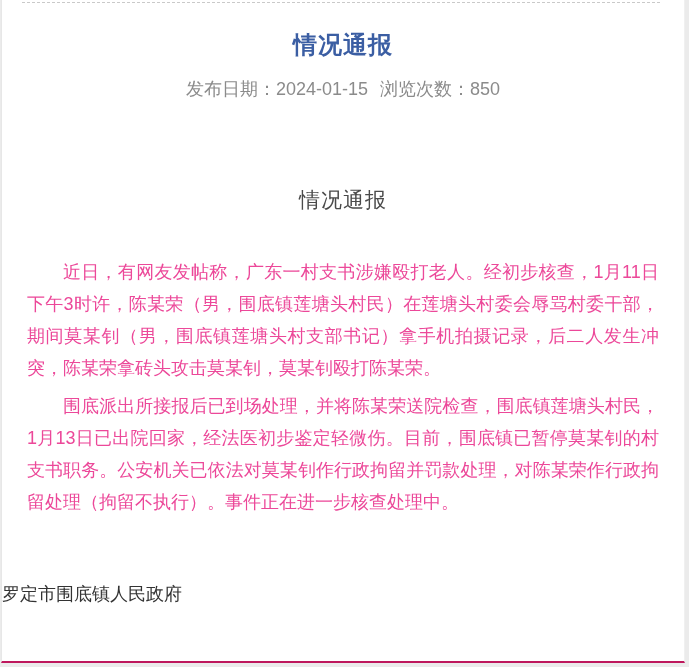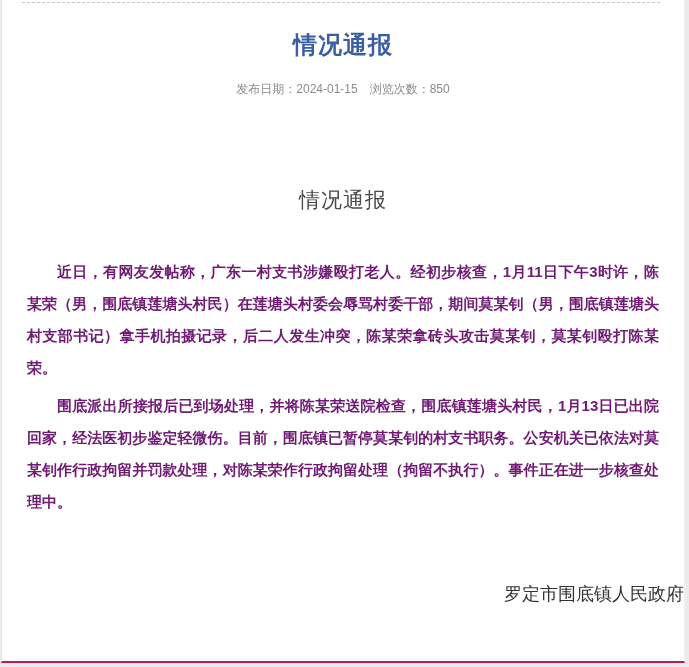--- a/index.html
+++ b/index.html
@@ -33,50 +33,48 @@
     text-align: center;
     font-size: 24px;
     line-height: 32px;
     font-weight: bold;
     color: #3b5ea3;
     letter-spacing: 1px;
   }
   .meta-line {
     margin-top: 18px;
     text-align: center;
-    font-size: 12px;
+    font-size: 18px;
     line-height: 20px;
     color: #8b8b8b;
   }
   .meta-line .views-group { margin-left: 12px; }
   .doc-title {
     margin-top: 86px;
     text-align: center;
     font-size: 21px;
     line-height: 30px;
     font-weight: normal;
     color: #4a4a4a;
     letter-spacing: 1px;
   }
   .body-text {
     margin-top: 41px;
     padding: 0 25px;
   }
   .body-text p {
-    font-size: 15px;
+    font-size: 18px;
     line-height: 32px;
-    color: #701a75;
+    color: #ec4899;
     text-align: justify;
     text-indent: 2em;
     margin-bottom: 6px;
-    font-weight: bold;
   }
   .signature {
     margin-top: 58px;
-    text-align: right;
     font-size: 18px;
     line-height: 36px;
     color: #333333;
   }
 </style>
 </head>
 <body>
 
 <div class="card">
   <div class="top-dash"></div>

